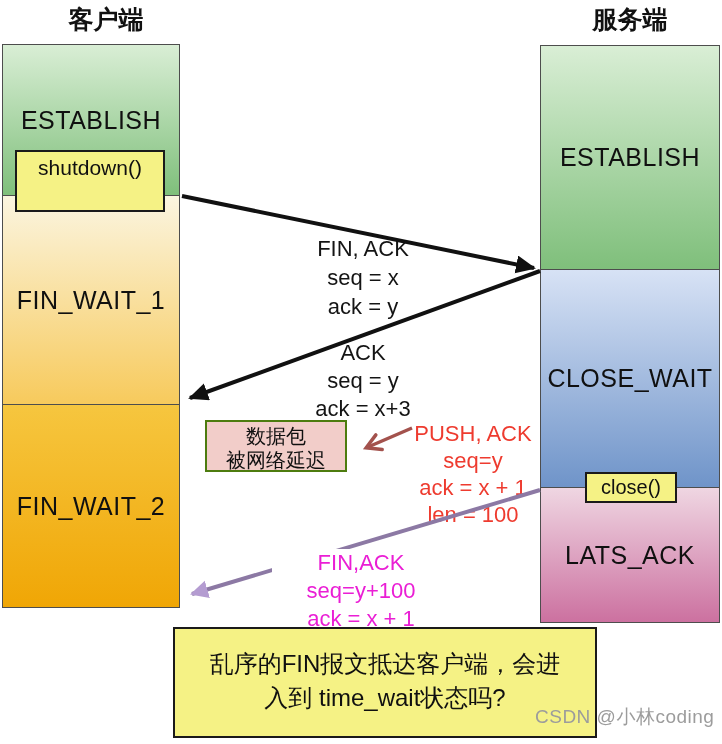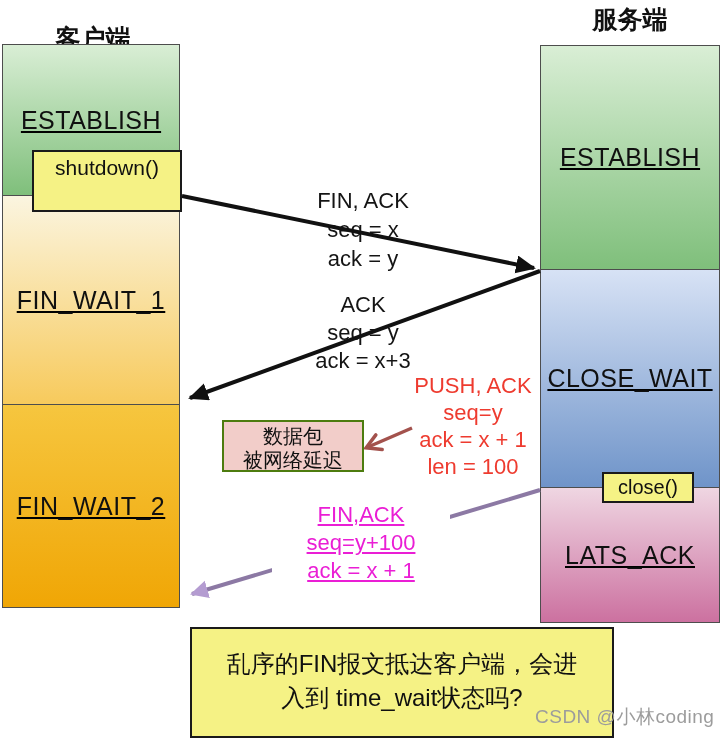--- a/index.html
+++ b/index.html
@@ -4,63 +4,63 @@
 <style>
   html,body{margin:0;padding:0;}
   #canvas{
     position:relative;width:722px;height:744px;background:#ffffff;
     font-family:"Liberation Sans", sans-serif;overflow:hidden;
   }
   .col-header{
     position:absolute;top:3px;width:180px;text-align:center;
     font-size:25px;font-weight:bold;color:#111;z-index:1;
   }
-  .col{position:absolute;z-index:1;text-decoration:underline;}
+  .col{position:absolute;z-index:1;}
   .state{
     box-sizing:border-box;width:100%;display:flex;align-items:center;justify-content:center;
     border:1px solid #4d4d4d;font-size:25px;color:#101010;letter-spacing:.5px;
   }
   
   #c-est{height:152px;background:linear-gradient(180deg,#d9eed5 0%,#7fbf7b 100%);}
   #c-fw1{height:209px;border-top:none;background:linear-gradient(180deg,#fbf5e0 0%,#f7ca5c 100%);}
   #c-fw2{height:203px;border-top:none;background:linear-gradient(180deg,#f6c63f 0%,#f0a605 100%);}
   
   #s-est{height:225px;background:linear-gradient(180deg,#d9eed5 0%,#7fbf7b 100%);}
   #s-cw{height:218px;border-top:none;background:linear-gradient(180deg,#d7e2f5 0%,#6f94c9 100%);}
   #s-la{height:135px;border-top:none;background:linear-gradient(180deg,#efd6e2 0%,#cc71a0 100%);}
   .note{
     position:absolute;z-index:5;background:#f5f285;border:2px solid #1a1a1a;
-    text-align:center;color:#101010;box-sizing:border-box;margin-left:17px;
+    text-align:center;color:#101010;box-sizing:border-box;
   }
   #note-shutdown{left:15px;top:150px;width:150px;height:62px;font-size:21px;line-height:28px;padding-top:2px;}
   #note-close{left:585px;top:472px;width:92px;height:31px;font-size:20px;line-height:27px;}
   #note-delayed{
     left:205px;top:420px;width:142px;height:52px;background:#f2cdc9;
     border:2px solid #4d7c0f;font-size:20px;line-height:24px;padding-top:2px;
   }
   #note-question{
     left:173px;top:627px;width:424px;height:111px;font-size:24px;line-height:34px;padding-top:18px;
   }
-  .msg{position:absolute;text-align:center;font-size:22px;color:#141414;z-index:2;}
+  .msg{position:absolute;text-align:center;font-size:22px;color:#141414;z-index:2;margin-top:48px;}
   #msg-fin1{left:280px;top:186px;width:166px;line-height:29px;}
   #msg-ack{left:280px;top:291px;width:166px;line-height:28px;}
   #msg-push{left:398px;top:372px;width:150px;line-height:27px;color:#ee3b2f;}
-  #msg-fin2{left:272px;top:501px;width:178px;line-height:28px;color:#ea1ed5;z-index:4;background:#ffffff;text-decoration:underline;}
+  #msg-fin2{left:272px;top:501px;width:178px;line-height:28px;color:#ea1ed5;z-index:4;background:#ffffff;}
   #arrows{position:absolute;left:0;top:0;z-index:3;pointer-events:none;}
   #watermark{
     position:absolute;left:535px;top:704px;z-index:6;
     font-size:19px;color:#9c9c9c;letter-spacing:.5px;text-align:right;
   }
 </style>
 </head>
 <body>
 
 <div id="canvas">
 
-  <div class="col-header" style="left:3px;margin-top:19px;">客户端</div>
+  <div class="col-header" style="left:16px;">客户端</div>
   <div class="col-header" style="left:540px;">服务端</div>
 
   <div class="col" style="left:2px;top:44px;width:178px;">
     <div class="state" id="c-est">
       <span>ESTABLISH</span>
     </div>
     <div class="state" id="c-fw1">
       <span>FIN_WAIT_1</span>
     </div>
     <div class="state" id="c-fw2">

